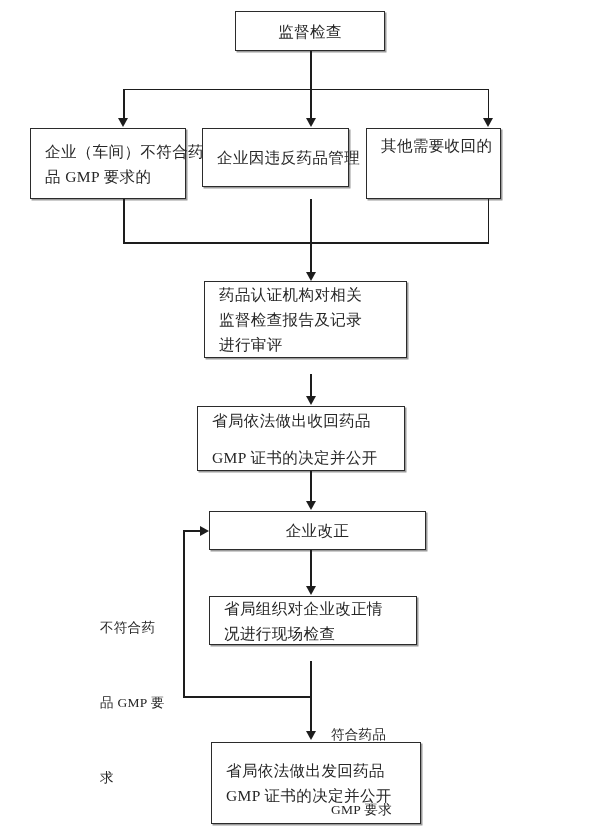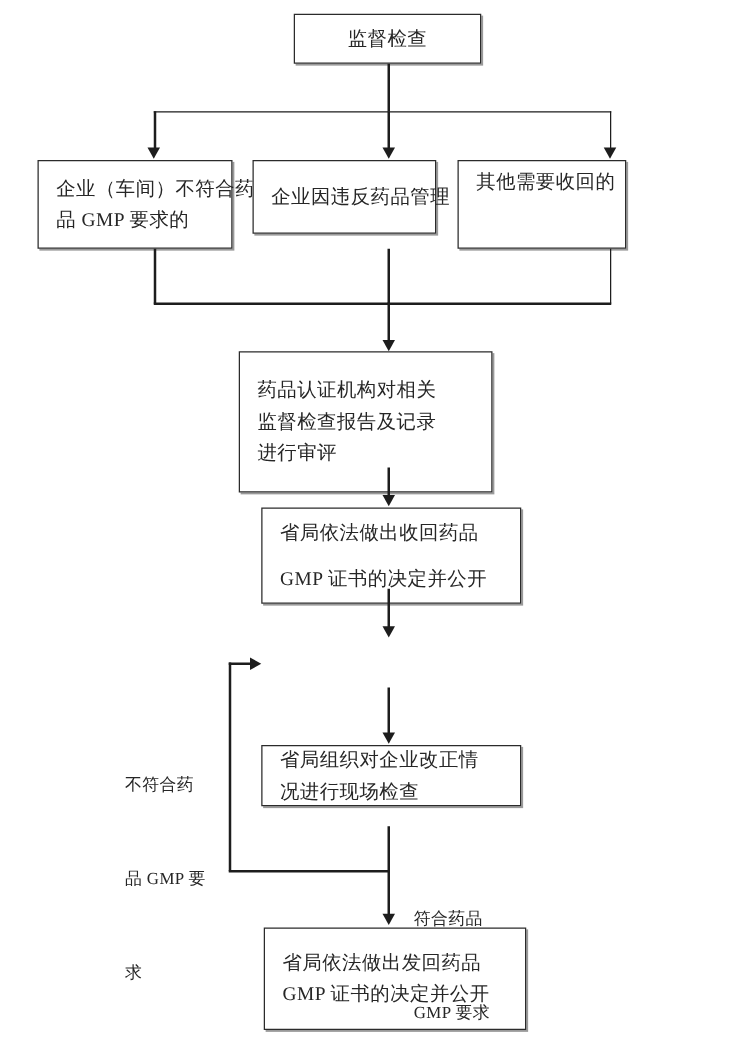--- a/index.html
+++ b/index.html
@@ -110,37 +110,40 @@
   </div>
 
   <div class="vline" style="left:123px; top:199px; height:44px;"></div>
   <div class="vline" style="left:310.2px; top:199px; height:44px;"></div>
   <div class="vline" style="left:487.5px; top:199px; height:44px;"></div>
   <div class="hline" style="left:123px; top:242.4px; width:366px;"></div>
 
   <div class="vline" style="left:310.2px; top:242.4px; height:31px;"></div>
   <div class="arrow-down" style="left:305.5px; top:272px;"></div>
 
-  <div class="node left-text" style="left:191px; top:281px; width:203px; height:113px;">
+  <div class="node left-text" style="left:204px; top:281px; width:203px; height:77px;">
     <div class="line">药品认证机构对相关</div>
     <div class="line">监督检查报告及记录</div>
     <div class="line">进行审评</div>
   </div>
 
   <div class="vline" style="left:310.2px; top:374px; height:23px;"></div>
   <div class="arrow-down" style="left:305.5px; top:396px;"></div>
 
-  <div class="node left-text" style="left:209px; top:406px; width:208px; height:77px;gap:12px;">
+  <div class="node left-text" style="left:197px; top:406px; width:208px; height:65px;gap:12px;">
     <div class="line">省局依法做出收回药品</div>
     <div class="line">GMP 证书的决定并公开</div>
   </div>
 
   <div class="vline" style="left:310.2px; top:471px; height:31px;"></div>
   <div class="arrow-down" style="left:305.5px; top:501px;"></div>
 
+  <div class="node center" style="left:209px; top:511px; width:217px; height:39px;">
+    <div class="line">企业改正</div>
+  </div>
 
   <div class="vline" style="left:310.2px; top:550px; height:37px;"></div>
   <div class="arrow-down" style="left:305.5px; top:586px;"></div>
 
   <div class="node left-text" style="left:209px; top:596px; width:208px; height:49px;">
     <div class="line">省局组织对企业改正情</div>
     <div class="line">况进行现场检查</div>
   </div>
 
   <div class="vline" style="left:310.2px; top:661px; height:71px;"></div>

